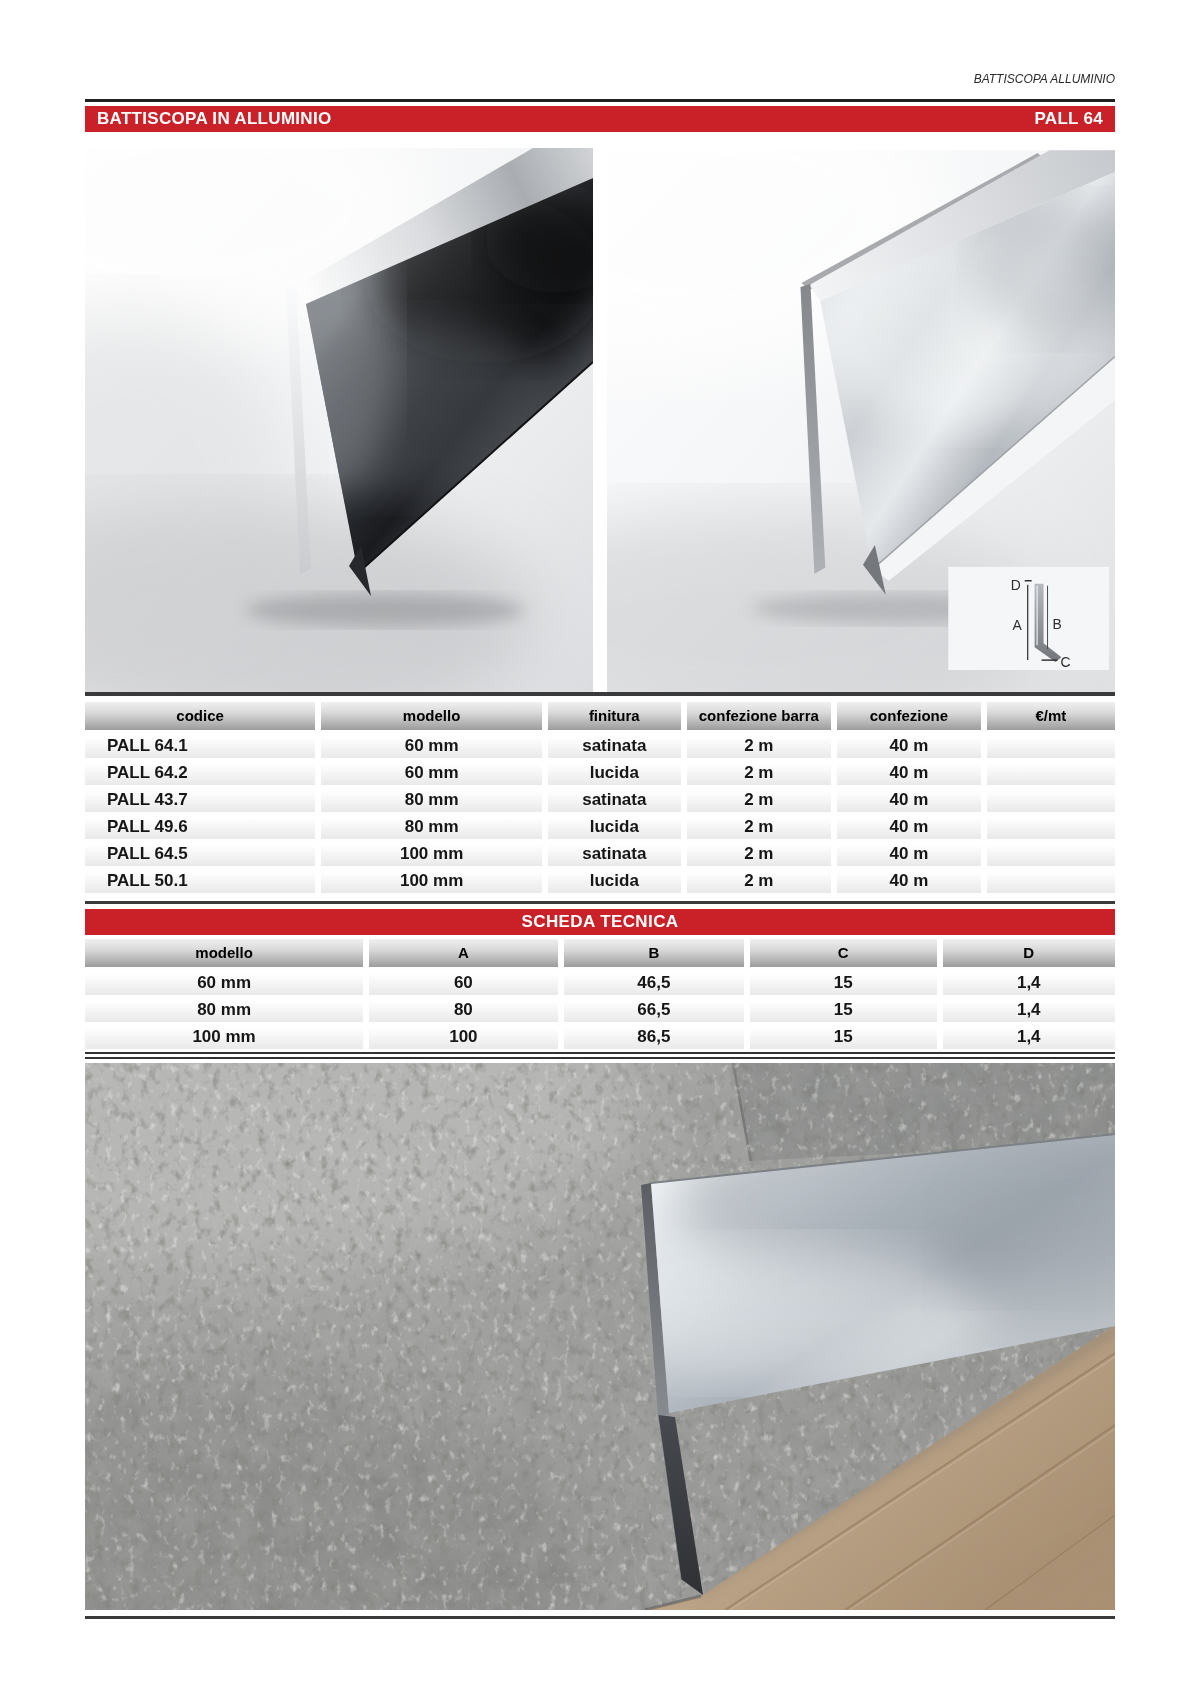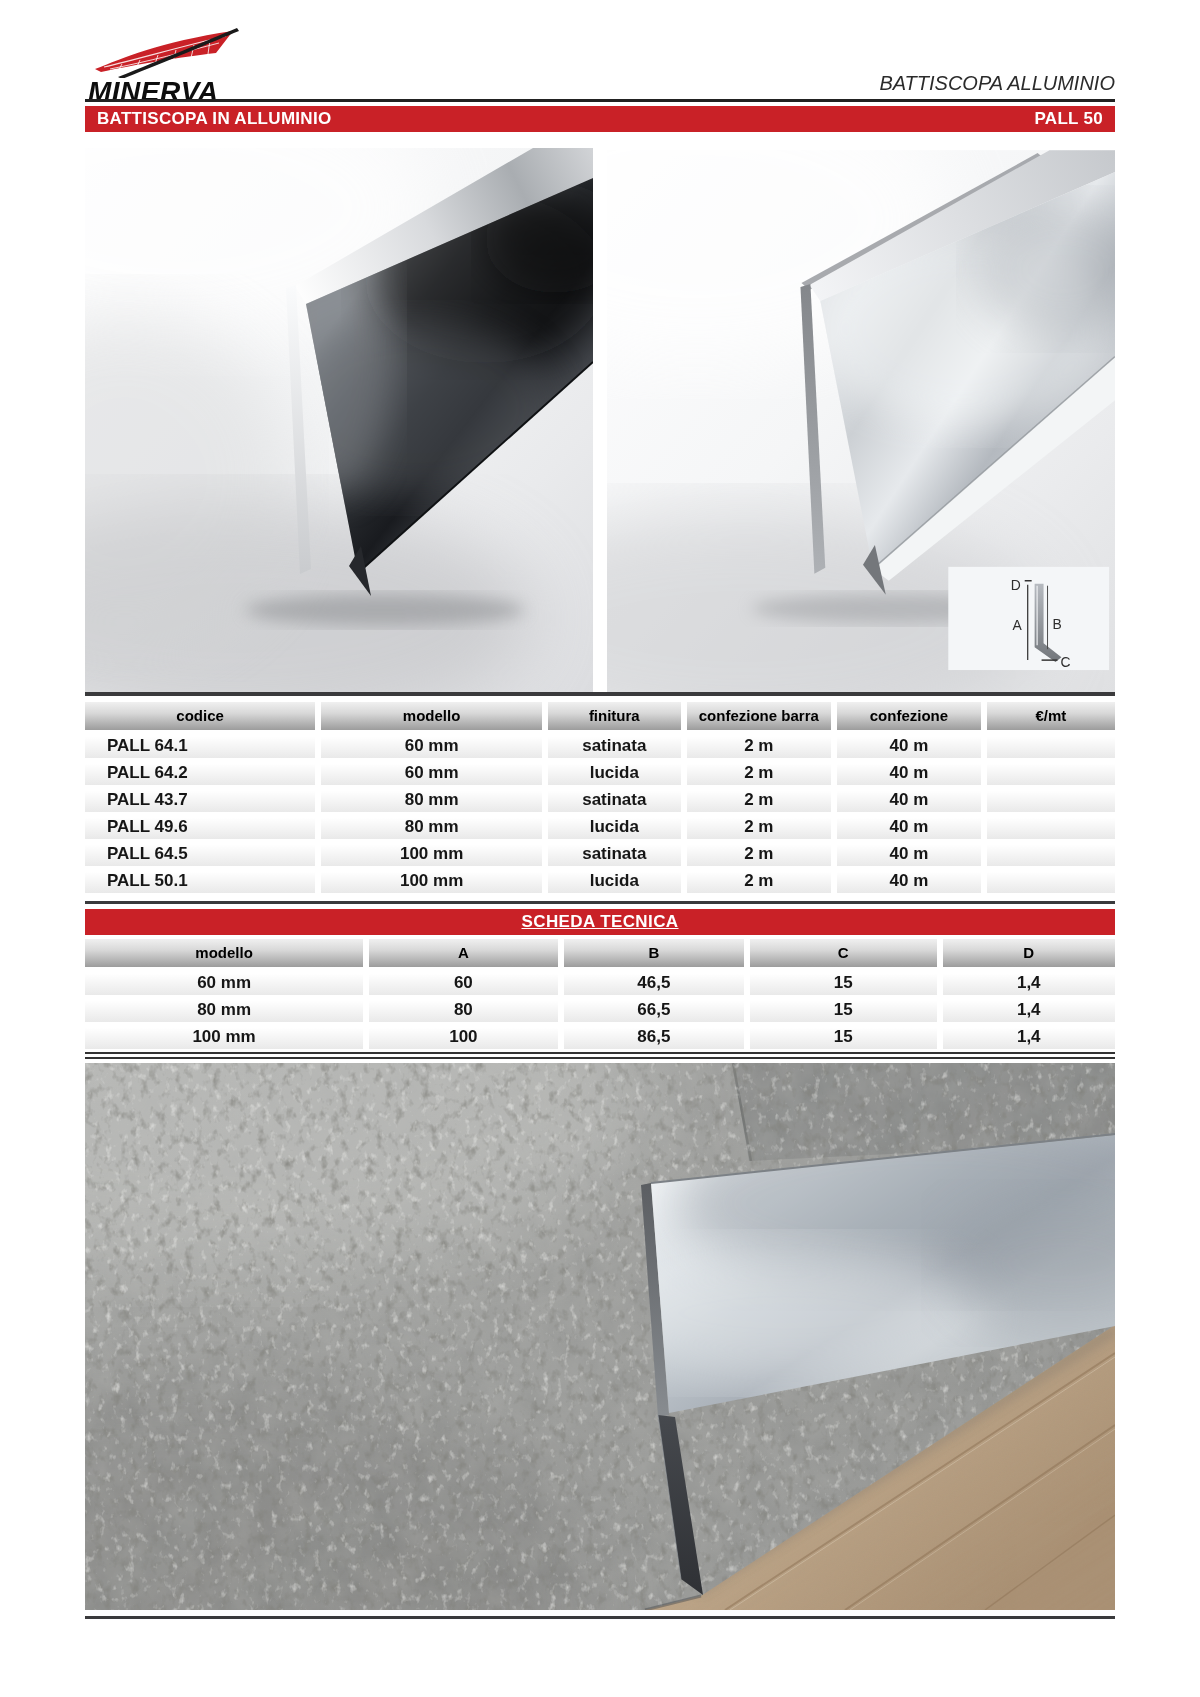--- a/index.html
+++ b/index.html
@@ -3,21 +3,21 @@
 <meta charset="utf-8">
 <style>
   html,body{margin:0;padding:0;background:#ffffff;}
   .page{position:relative;width:1200px;height:1697px;background:#fff;overflow:hidden;
         font-family:"Liberation Sans","DejaVu Sans",sans-serif;color:#111;}
 
   
   .logo{position:absolute;left:88px;top:28px;width:190px;height:70px;}
   .logo svg{display:block;}
   .logo-text{font-style:italic;font-weight:bold;font-size:28px;letter-spacing:.5px;color:#0d0d0d;margin-top:-2px;}
-  .header-right{position:absolute;right:85px;top:72px;font-style:italic;font-size:20px;color:#2b2b2b;}
+  .header-right{position:absolute;right:85px;top:72px;font-style:italic;font-size:12px;color:#2b2b2b;}
   .header-rule{position:absolute;left:85px;top:99px;width:1030px;height:3px;background:#222;}
   .title-bar{position:absolute;left:85px;top:106px;width:1030px;height:26px;background:#c92127;
              color:#fff;font-weight:bold;font-size:17px;display:flex;justify-content:space-between;
              align-items:center;padding:0 12px;box-sizing:border-box;letter-spacing:.3px;}
 
   
   .images{position:absolute;left:85px;top:148px;width:1030px;height:547px;display:flex;gap:14px;}
   .img-panel{width:508px;height:547px;overflow:hidden;}
   .img-panel svg{display:block;}
 
@@ -31,47 +31,37 @@
   .grid-row{display:grid;column-gap:6px;}
   .t1 .grid-row{grid-template-columns:226fr 217fr 130fr 142fr 141fr 126fr;}
   .t2 .grid-row{grid-template-columns:279fr 189fr 181fr 187fr 173fr;}
   .hcell{height:28px;line-height:28px;text-align:center;font-weight:bold;font-size:15px;color:#000;
          background:linear-gradient(180deg,#f0f0f0 0%,#d8d8d8 40%,#9c9c9c 100%);}
   .tbody{display:grid;row-gap:2px;margin-top:3px;}
   .cell{height:25px;line-height:25px;text-align:center;font-size:17px;color:#161616;
         background:linear-gradient(180deg,#ffffff 15%,#e9e9e9 100%);font-weight:bold;}
   .t1 .tbody .c0{text-align:left;padding-left:22px;}
   .tech-bar{position:absolute;left:85px;top:909px;width:1030px;height:26px;background:#c92127;color:#fff;
-            font-weight:bold;font-size:17px;text-align:center;line-height:26px;letter-spacing:.4px;text-decoration:underline;}
+            font-weight:bold;font-size:17px;text-align:center;line-height:26px;letter-spacing:.4px;}
 
   
   .photo{position:absolute;left:85px;top:1063px;width:1030px;height:547px;overflow:hidden;}
 </style>
 </head>
 <body>
 
 <div class="page">
 
-  <div class="logo">
-    <svg width="160" height="50" viewBox="0 0 160 50">
-      <path d="M7,41 C36,30 70,14 145,3 L128,25 C92,29 45,37 13,44 Z" fill="#c92127"></path>
-      <path d="M16,39 C50,31 95,18 138,8" stroke="#ffffff" stroke-width="1.2" fill="none" opacity=".85"></path>
-      <path d="M22,41 C58,34 100,23 131,15" stroke="#ffffff" stroke-width="1" fill="none" opacity=".8"></path>
-      <path d="M34,36 L30,43 M52,32 L48,41 M70,27 L66,39 M88,22 L85,34 M106,17 L103,30 M122,12 L120,26" stroke="#ffffff" stroke-width="1" opacity=".8"></path>
-      <path d="M30,49 C75,31 118,13 149,0 L151,3 C124,14 80,33 34,51 Z" fill="#1a1a1a"></path>
-    </svg>
-    <div class="logo-text">MINERVA</div>
-  </div>
 
   <div class="header-right">BATTISCOPA ALLUMINIO</div>
   <div class="header-rule"></div>
 
   <div class="title-bar">
     <span>BATTISCOPA IN ALLUMINIO</span>
-    <span>PALL 50</span>
+    <span>PALL 64</span>
   </div>
 
   <div class="images">
 
     <div class="img-panel">
       <svg width="508" height="547" viewBox="0 0 508 547">
         <defs>
           <linearGradient id="bg1" x1="0" y1="0" x2="1" y2="1">
             <stop offset="0" stop-color="#fcfcfd"></stop>
               <stop offset=".45" stop-color="#f4f5f6"></stop>

